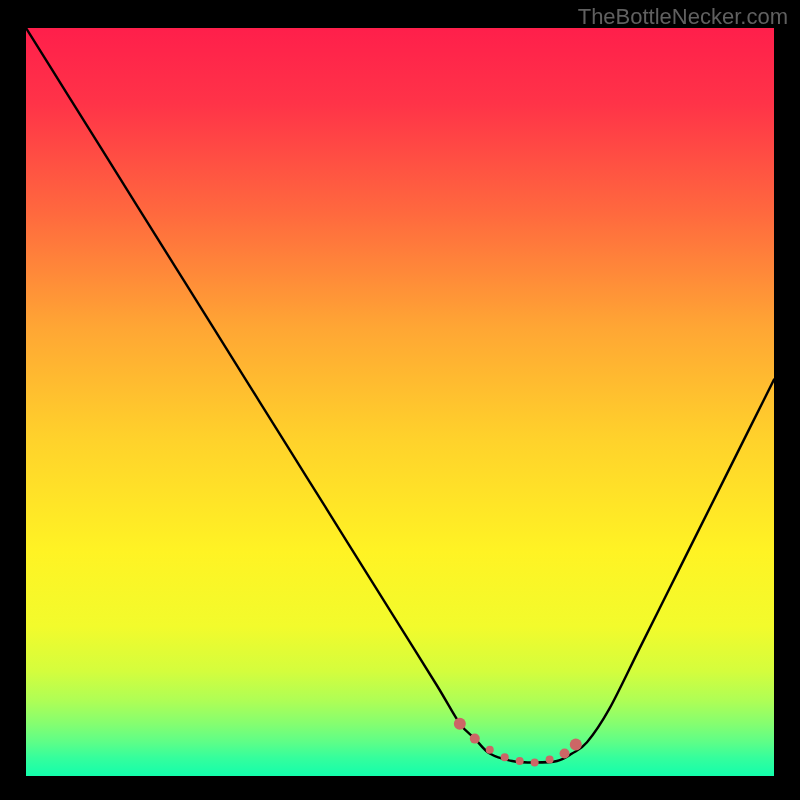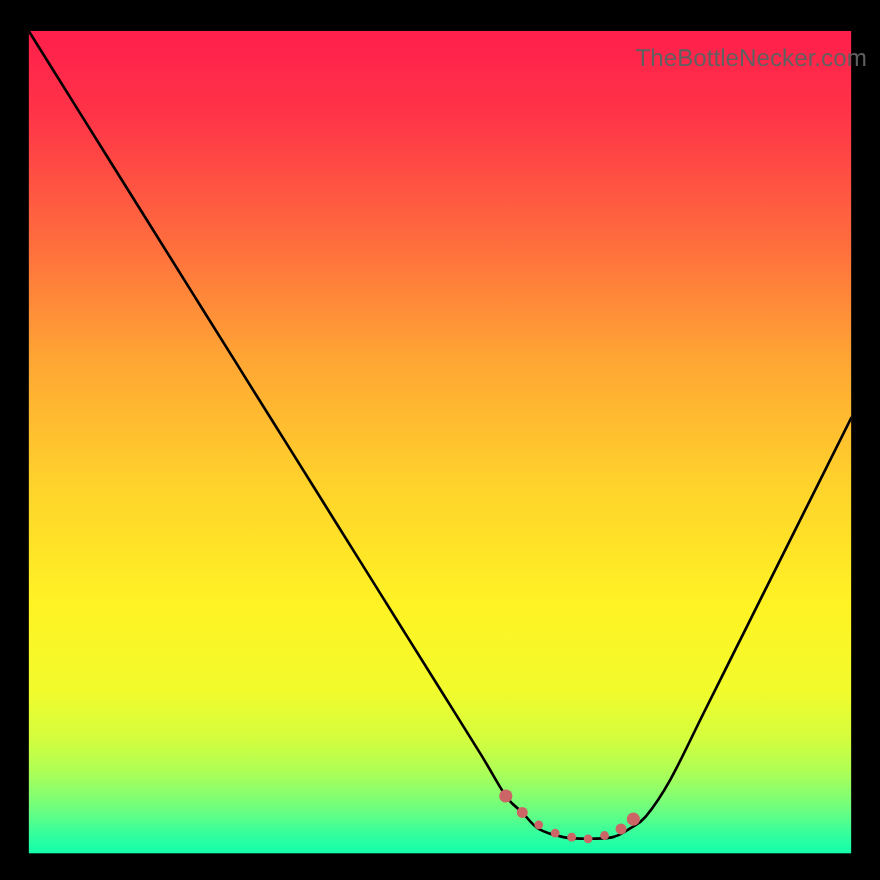--- a/index.html
+++ b/index.html
@@ -1,17 +1,17 @@
 <!DOCTYPE html>
 <html><head>
 <meta charset="utf-8">
 <style>
   * { margin: 0; padding: 0; box-sizing: border-box; }
   body { width: 800px; height: 800px; background: #000; position: relative; font-family: Arial, sans-serif; }
-  .watermark { position: absolute; top: 4px; right: 12px; color: #606060; font-size: 22px; font-weight: 500; z-index: 10; margin-top: 36px; }
+  .watermark { position: absolute; top: 4px; right: 12px; color: #606060; font-size: 22px; font-weight: 500; z-index: 10; }
   .plot-area { position: absolute; left: 26px; top: 28px; width: 748px; height: 748px; }
   .gradient-bg { position: absolute; left: 0; top: 0; width: 100%; height: 100%; }
   .curve-layer { position: absolute; left: 0; top: 0; width: 100%; height: 100%; }
   .marker-layer { position: absolute; left: 0; top: 0; width: 100%; height: 100%; }
 </style>
 </head>
 <body>
 
 <div class="watermark">TheBottleNecker.com</div>
 

